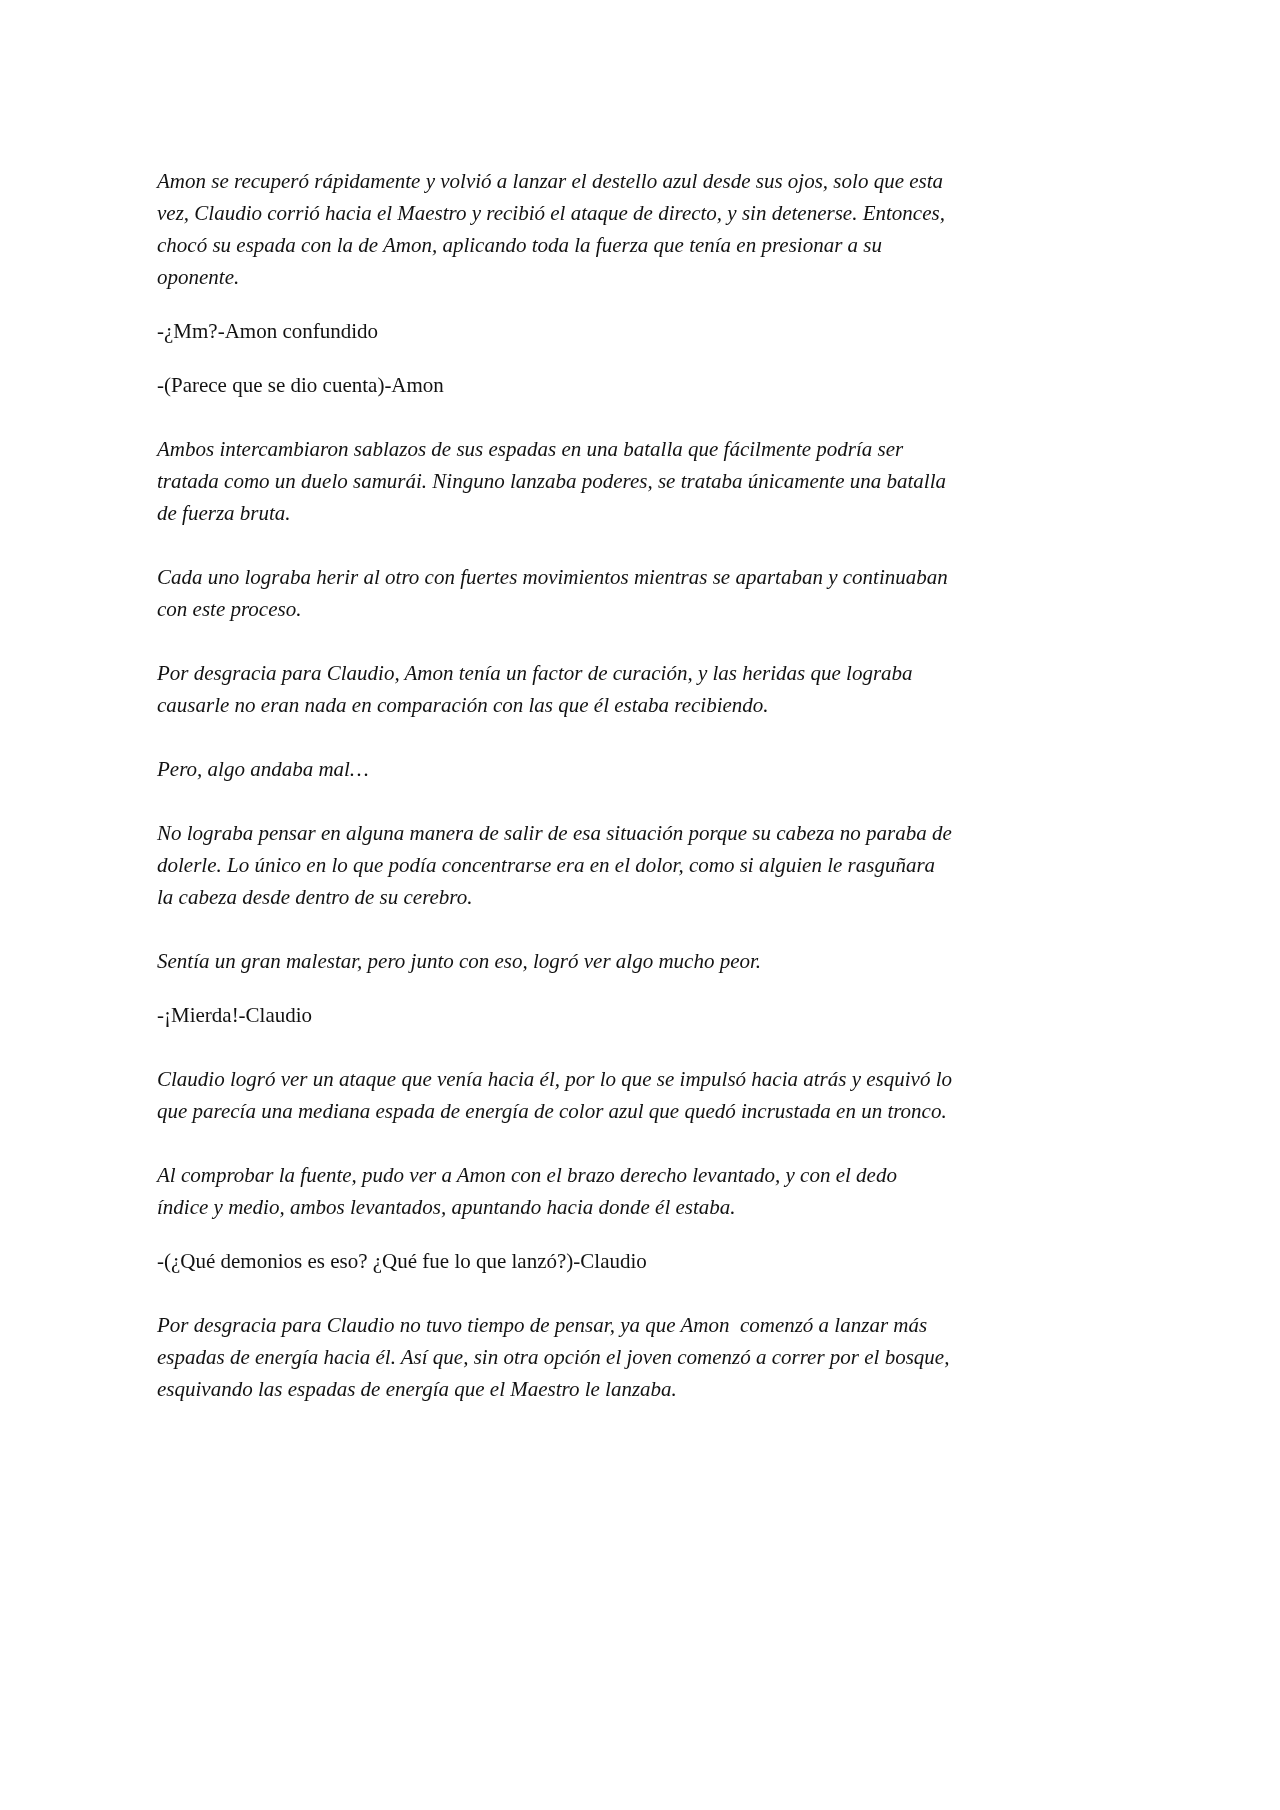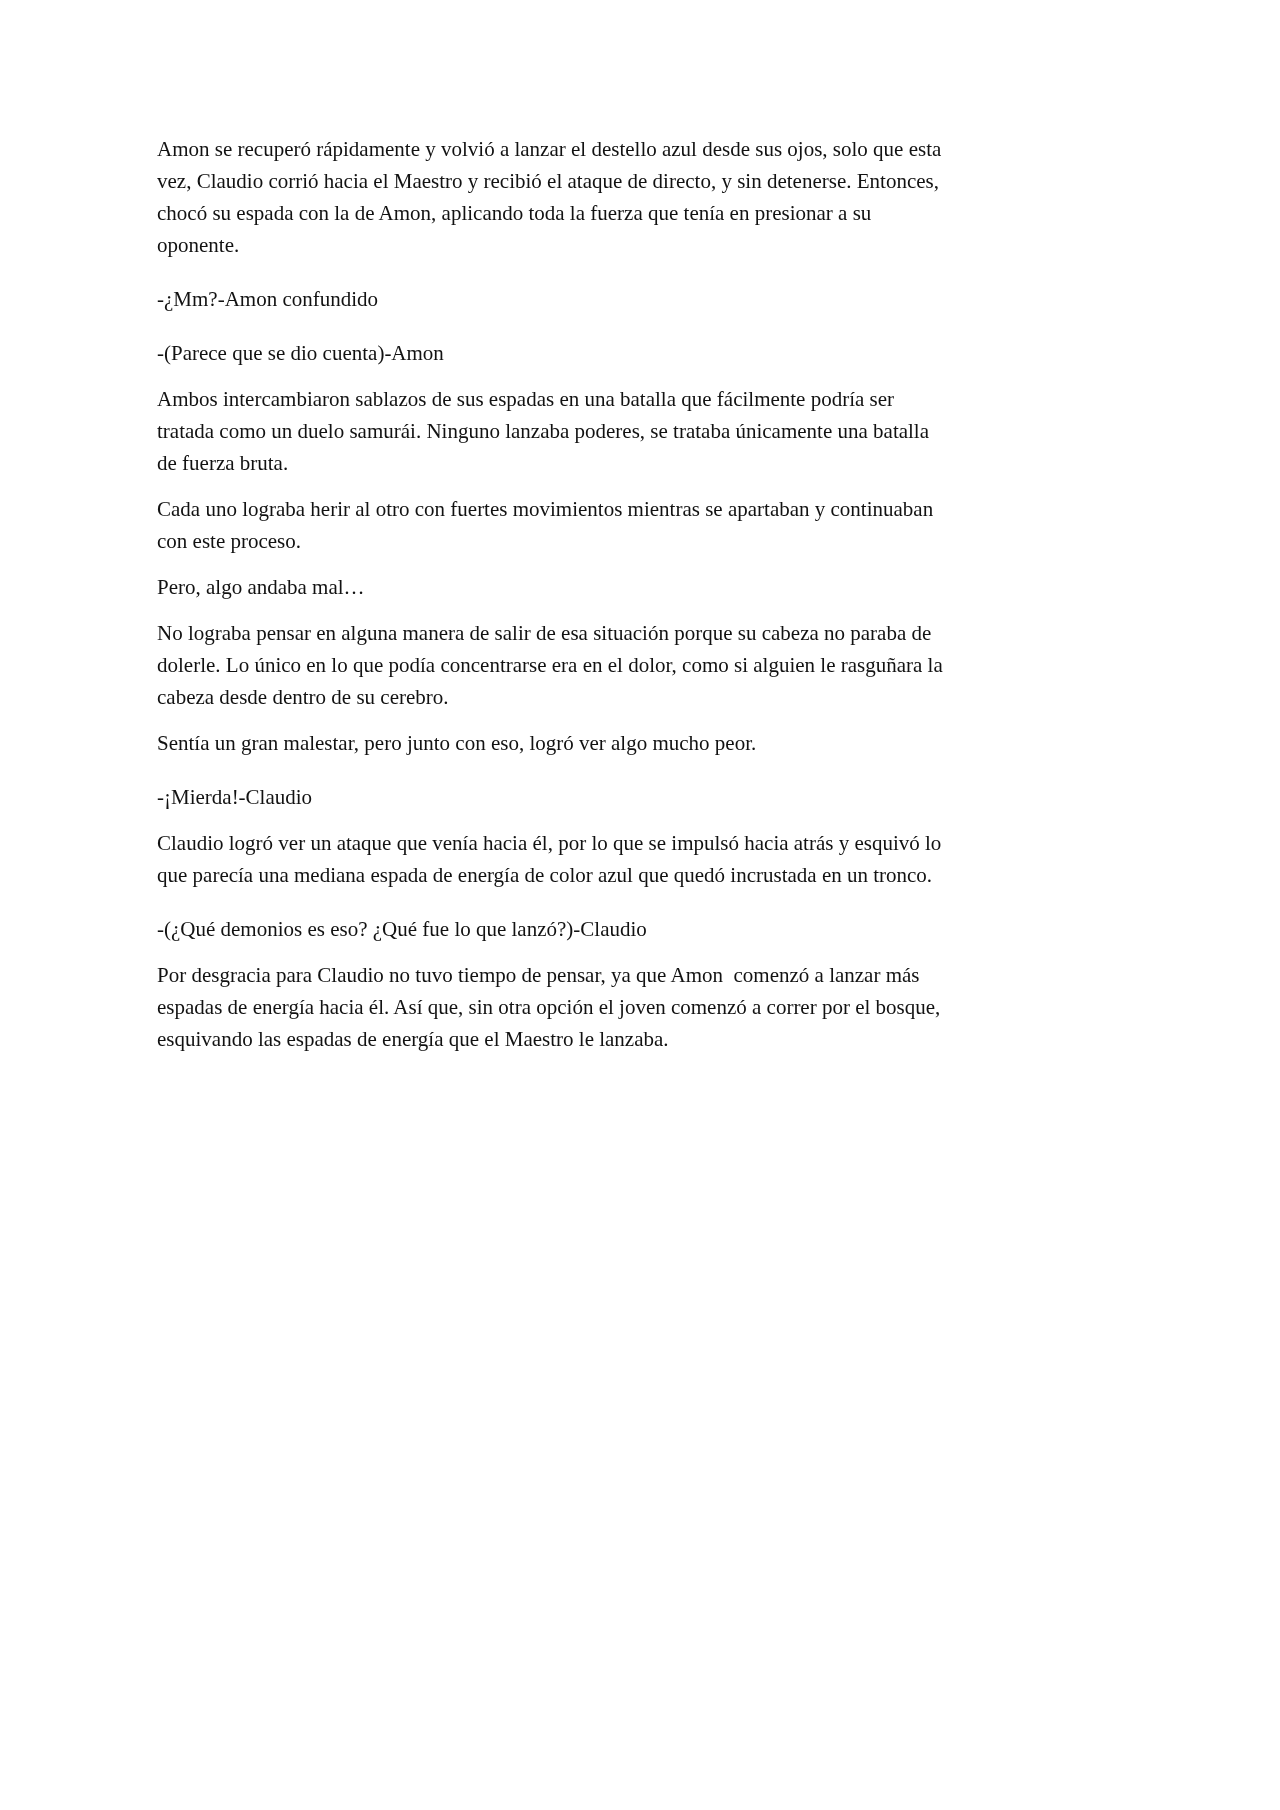--- a/index.html
+++ b/index.html
@@ -30,38 +30,42 @@
     width: 795px;
   }
   .para {
     font-size: 21px;
     line-height: 32px;
     margin: 0 0 14px 0;
     text-align: left;
     white-space: pre-wrap;
   }
   .para.italic {
+    font-style: italic;
+    margin-top: 32px;
   }
   .para.regular {
     font-style: normal;
     margin-top: 22px;
   }
 </style>
 </head>
 <body>
 
 <div class="page">
   <div class="content">
 
   <p class="para italic">Amon se recuperó rápidamente y volvió a lanzar el destello azul desde sus ojos, solo que esta vez, Claudio corrió hacia el Maestro y recibió el ataque de directo, y sin detenerse. Entonces, chocó su espada con la de Amon, aplicando toda la fuerza que tenía en presionar a su oponente.</p>
       <p class="para regular">-¿Mm?-Amon confundido</p>
       <p class="para regular">-(Parece que se dio cuenta)-Amon</p>
       <p class="para italic">Ambos intercambiaron sablazos de sus espadas en una batalla que fácilmente podría ser tratada como un duelo samurái. Ninguno lanzaba poderes, se trataba únicamente una batalla de fuerza bruta.</p>
       <p class="para italic">Cada uno lograba herir al otro con fuertes movimientos mientras se apartaban y continuaban con este proceso.</p>
+      <p class="para italic">Por desgracia para Claudio, Amon tenía un factor de curación, y las heridas que lograba causarle no eran nada en comparación con las que él estaba recibiendo.</p>
       <p class="para italic">Pero, algo andaba mal…</p>
       <p class="para italic">No lograba pensar en alguna manera de salir de esa situación porque su cabeza no paraba de dolerle. Lo único en lo que podía concentrarse era en el dolor, como si alguien le rasguñara la cabeza desde dentro de su cerebro.</p>
       <p class="para italic">Sentía un gran malestar, pero junto con eso, logró ver algo mucho peor.</p>
       <p class="para regular">-¡Mierda!-Claudio</p>
       <p class="para italic">Claudio logró ver un ataque que venía hacia él, por lo que se impulsó hacia atrás y esquivó lo que parecía una mediana espada de energía de color azul que quedó incrustada en un tronco.</p>
+      <p class="para italic">Al comprobar la fuente, pudo ver a Amon con el brazo derecho levantado, y con el dedo índice y medio, ambos levantados, apuntando hacia donde él estaba.</p>
       <p class="para regular">-(¿Qué demonios es eso? ¿Qué fue lo que lanzó?)-Claudio</p>
       <p class="para italic">Por desgracia para Claudio no tuvo tiempo de pensar, ya que Amon  comenzó a lanzar más espadas de energía hacia él. Así que, sin otra opción el joven comenzó a correr por el bosque, esquivando las espadas de energía que el Maestro le lanzaba.</p>
     </div>
 </div>
 
 </body></html>

